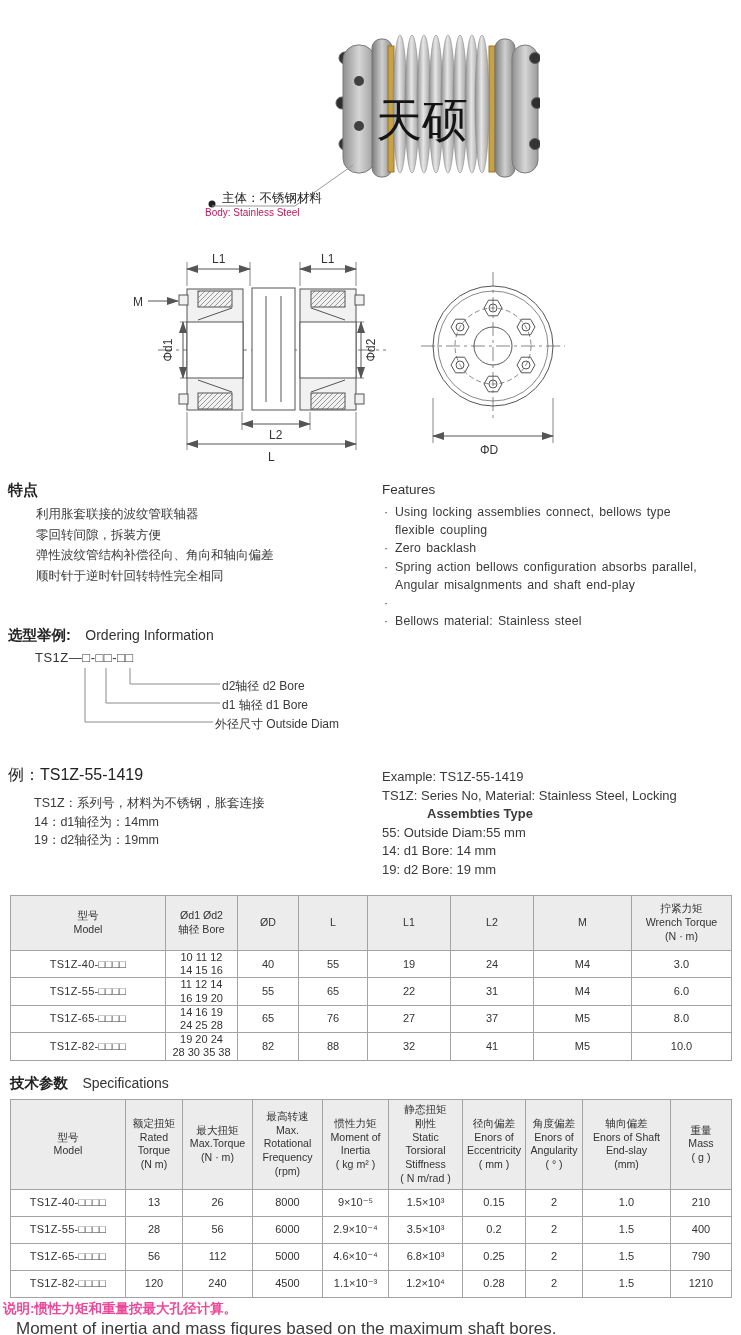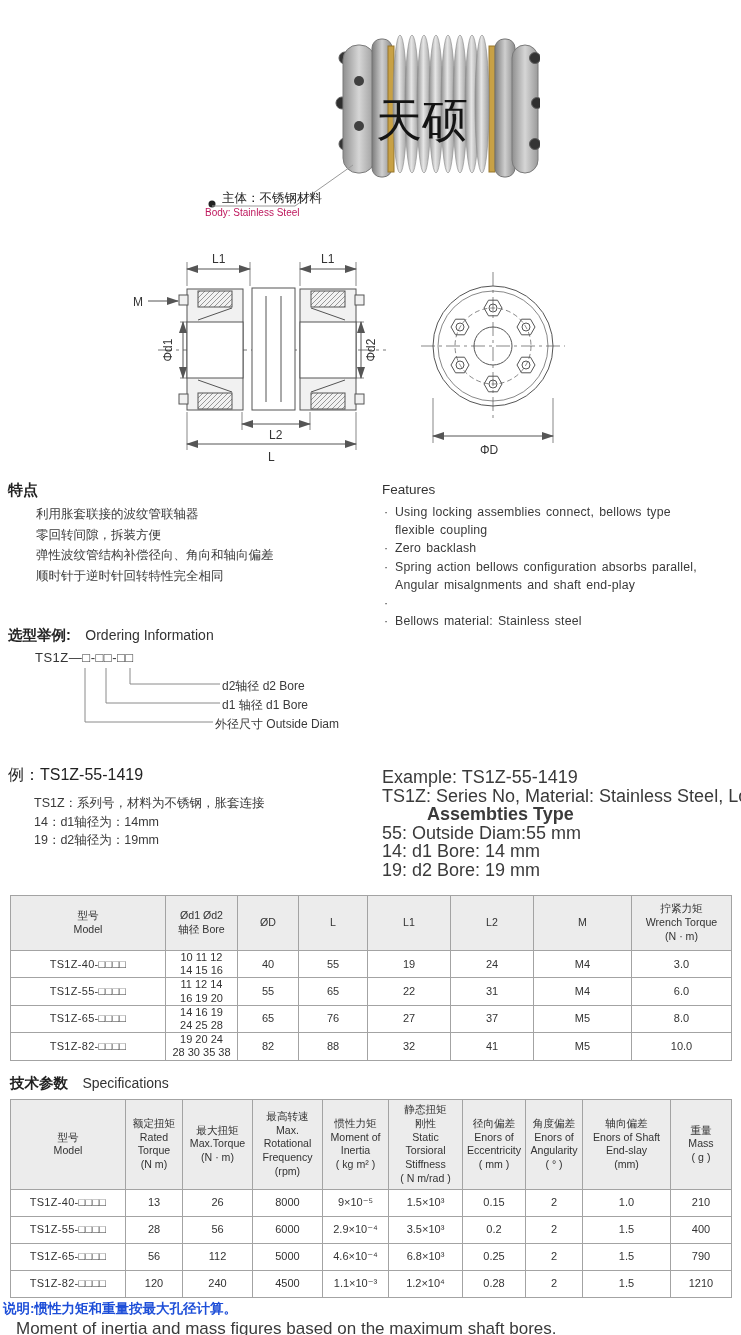--- a/index.html
+++ b/index.html
@@ -22,40 +22,40 @@
 
   
   #ordering-code { position:absolute; left:35px; top:650px; font-size:13px; letter-spacing:0.5px; color:#333; }
   .ord-label { position:absolute; font-size:12px; color:#3a3a3a; white-space:nowrap; }
 
   
   #example-zh-title { position:absolute; left:8px; top:765px; font-size:16px; color:#222; }
   #example-zh-lines { position:absolute; left:34px; top:794px; }
   #example-zh-lines .ex-line { font-size:12.5px; line-height:18.5px; color:#3a3a3a; white-space:nowrap; }
   #example-en-lines { position:absolute; left:382px; top:768px; width:350px; }
-  #example-en-lines .ex-line { font-size:18px; line-height:18.6px; color:#3a3a3a; white-space:nowrap; }
+  #example-en-lines .ex-line { font-size:13px; line-height:18.6px; color:#3a3a3a; white-space:nowrap; }
   #example-en-lines .indent { padding-left:45px;font-weight:bold; }
 
   
   table { border-collapse:collapse; table-layout:fixed; position:absolute; left:10px; width:721px; background:#fff; }
   #table1 { top:895px; }
   #table2 { top:1099px; }
   th, td { border:1px solid #a3a3a3; text-align:center; vertical-align:middle; color:#333; overflow:hidden; }
   thead th { background:#ececec; font-weight:normal; font-size:10.6px; line-height:1.3; white-space:pre-line; padding:3px 1px; }
   #table1 thead tr { height:55px; }
   #table2 thead tr { height:86px; }
   tbody tr { height:27px; }
   tbody td { font-size:11px; white-space:pre-line; line-height:1.2; }
   td.model-cell { font-size:11px; letter-spacing:0.3px; }
 
   .section-title { position:absolute; white-space:nowrap; }
   .section-title .zh { font-size:14.5px; font-weight:bold; color:#222; }
   .section-title .en { font-size:14px; font-weight:normal; color:#333; margin-left:10px; }
 
-  #footnote-zh { position:absolute; left:3px; top:1300px; font-size:13.5px; font-weight:bold; color:#1d4ed8; white-space:nowrap; }
+  #footnote-zh { position:absolute; left:3px; top:1300px; font-size:13.5px; font-weight:bold; color:#ec4899; white-space:nowrap; }
   #footnote-en { position:absolute; left:16px; top:1319px; font-size:17px; color:#3a3a3a; white-space:nowrap; }
 
   .callout-zh { left:222px; top:190px; font-size:12.5px; color:#222; }
   .callout-en { left:205px; top:207px; font-size:10px; color:#be185d; }
 
   svg text { font-family:"Liberation Sans","DejaVu Sans",sans-serif; }
 </style>
 </head>
 <body>
 

